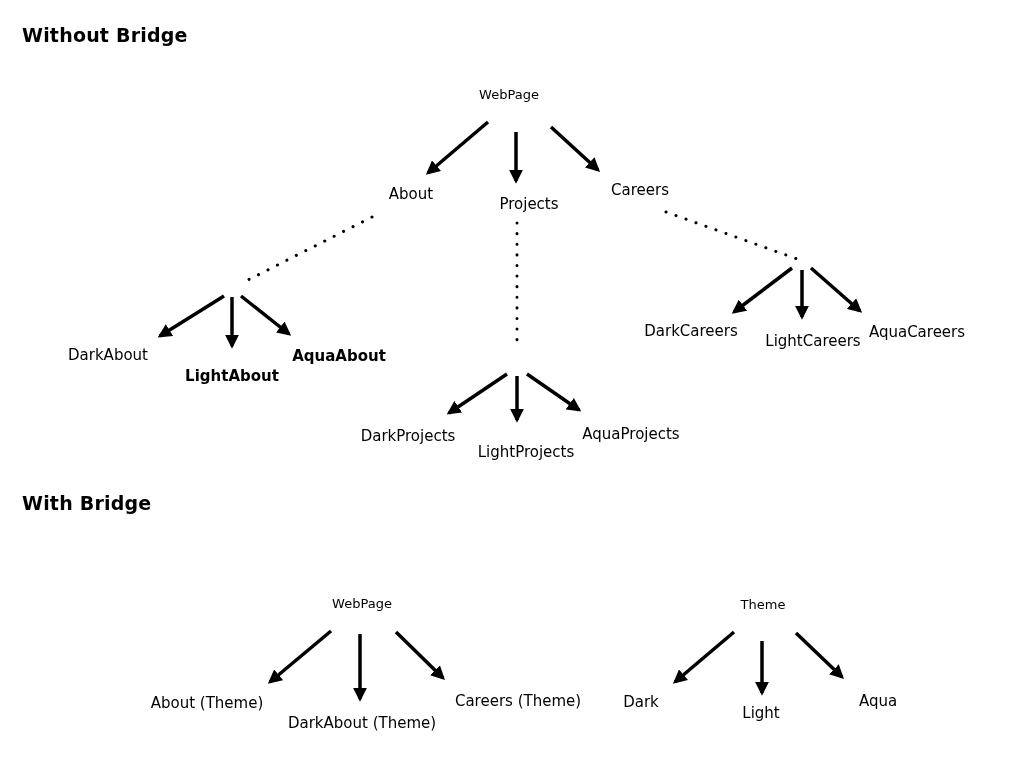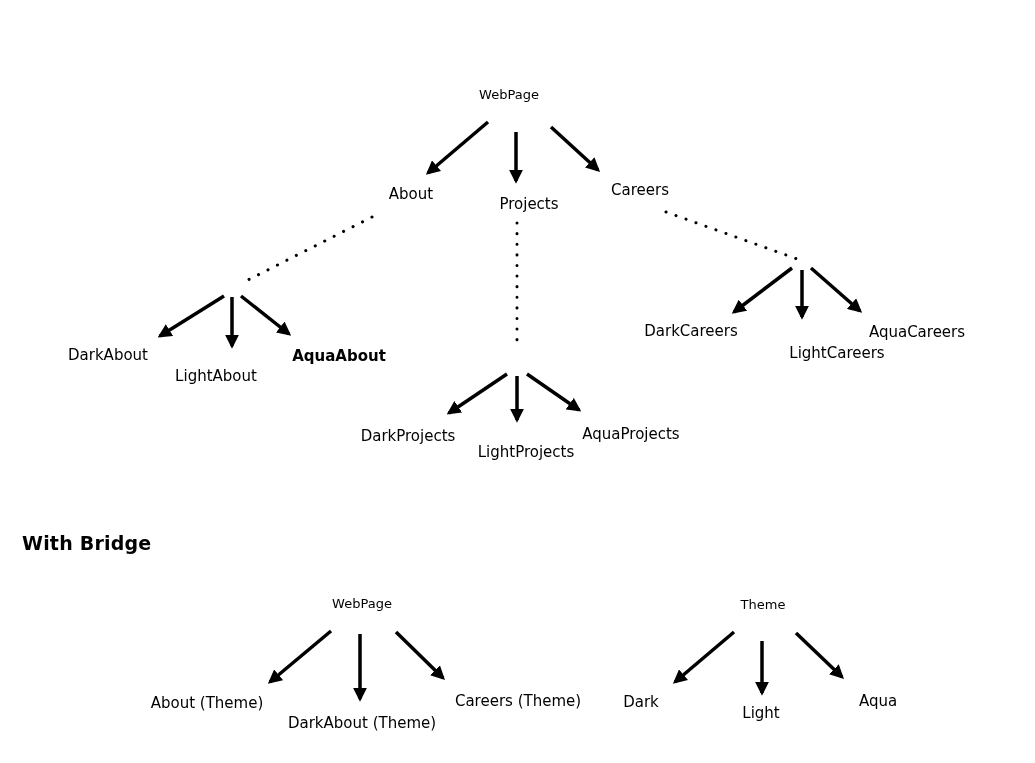--- a/index.html
+++ b/index.html
@@ -82,37 +82,38 @@
 
     <line class="arrow" x1="331" y1="631" x2="270" y2="682" marker-end="url(#ah)"></line>
     <line class="arrow" x1="360" y1="634" x2="360" y2="699" marker-end="url(#ah)"></line>
     <line class="arrow" x1="396" y1="632" x2="443" y2="678" marker-end="url(#ah)"></line>
 
     <line class="arrow" x1="734" y1="632" x2="675" y2="682" marker-end="url(#ah)"></line>
     <line class="arrow" x1="762" y1="641" x2="762" y2="693" marker-end="url(#ah)"></line>
     <line class="arrow" x1="796" y1="633" x2="842" y2="677" marker-end="url(#ah)"></line>
   </svg>
 
-  <div class="section-title" style="left:22px; top:532px;">With Bridge</div>
+  <div class="section-title" style="left:22px; top:24px;">Without Bridge</div>
+  <div class="section-title" style="left:22px; top:492px;">With Bridge</div>
 
   <div class="node root" style="left:509px; top:87px;">WebPage</div>
   <div class="node" style="left:399px; top:185px;margin-left:12px;">About</div>
   <div class="node" style="left:517px; top:195px;margin-left:12px;">Projects</div>
   <div class="node" style="left:640px; top:181px;">Careers</div>
 
   <div class="node" style="left:108px; top:346px;">DarkAbout</div>
-  <div class="node" style="left:216px; top:367px;">LightAbout</div>
+  <div class="node" style="left:232px; top:367px;font-weight:bold;">LightAbout</div>
   <div class="node" style="left:339px; top:347px;font-weight:bold;">AquaAbout</div>
 
   <div class="node" style="left:408px; top:427px;">DarkProjects</div>
   <div class="node" style="left:526px; top:443px;">LightProjects</div>
   <div class="node" style="left:631px; top:425px;">AquaProjects</div>
 
   <div class="node" style="left:691px; top:322px;">DarkCareers</div>
-  <div class="node" style="left:813px; top:344px;margin-left:24px;">LightCareers</div>
+  <div class="node" style="left:813px; top:332px;">LightCareers</div>
   <div class="node" style="left:917px; top:323px;">AquaCareers</div>
 
   <div class="node root" style="left:362px; top:596px;">WebPage</div>
   <div class="node" style="left:207px; top:694px;text-align:center;">About (Theme)</div>
   <div class="node" style="left:362px; top:714px;">DarkAbout (Theme)</div>
   <div class="node" style="left:518px; top:692px;">Careers (Theme)</div>
 
   <div class="node root" style="left:763px; top:597px;">Theme</div>
   <div class="node" style="left:641px; top:693px;text-align:right;">Dark</div>
   <div class="node" style="left:761px; top:704px;text-align:right;">Light</div>

